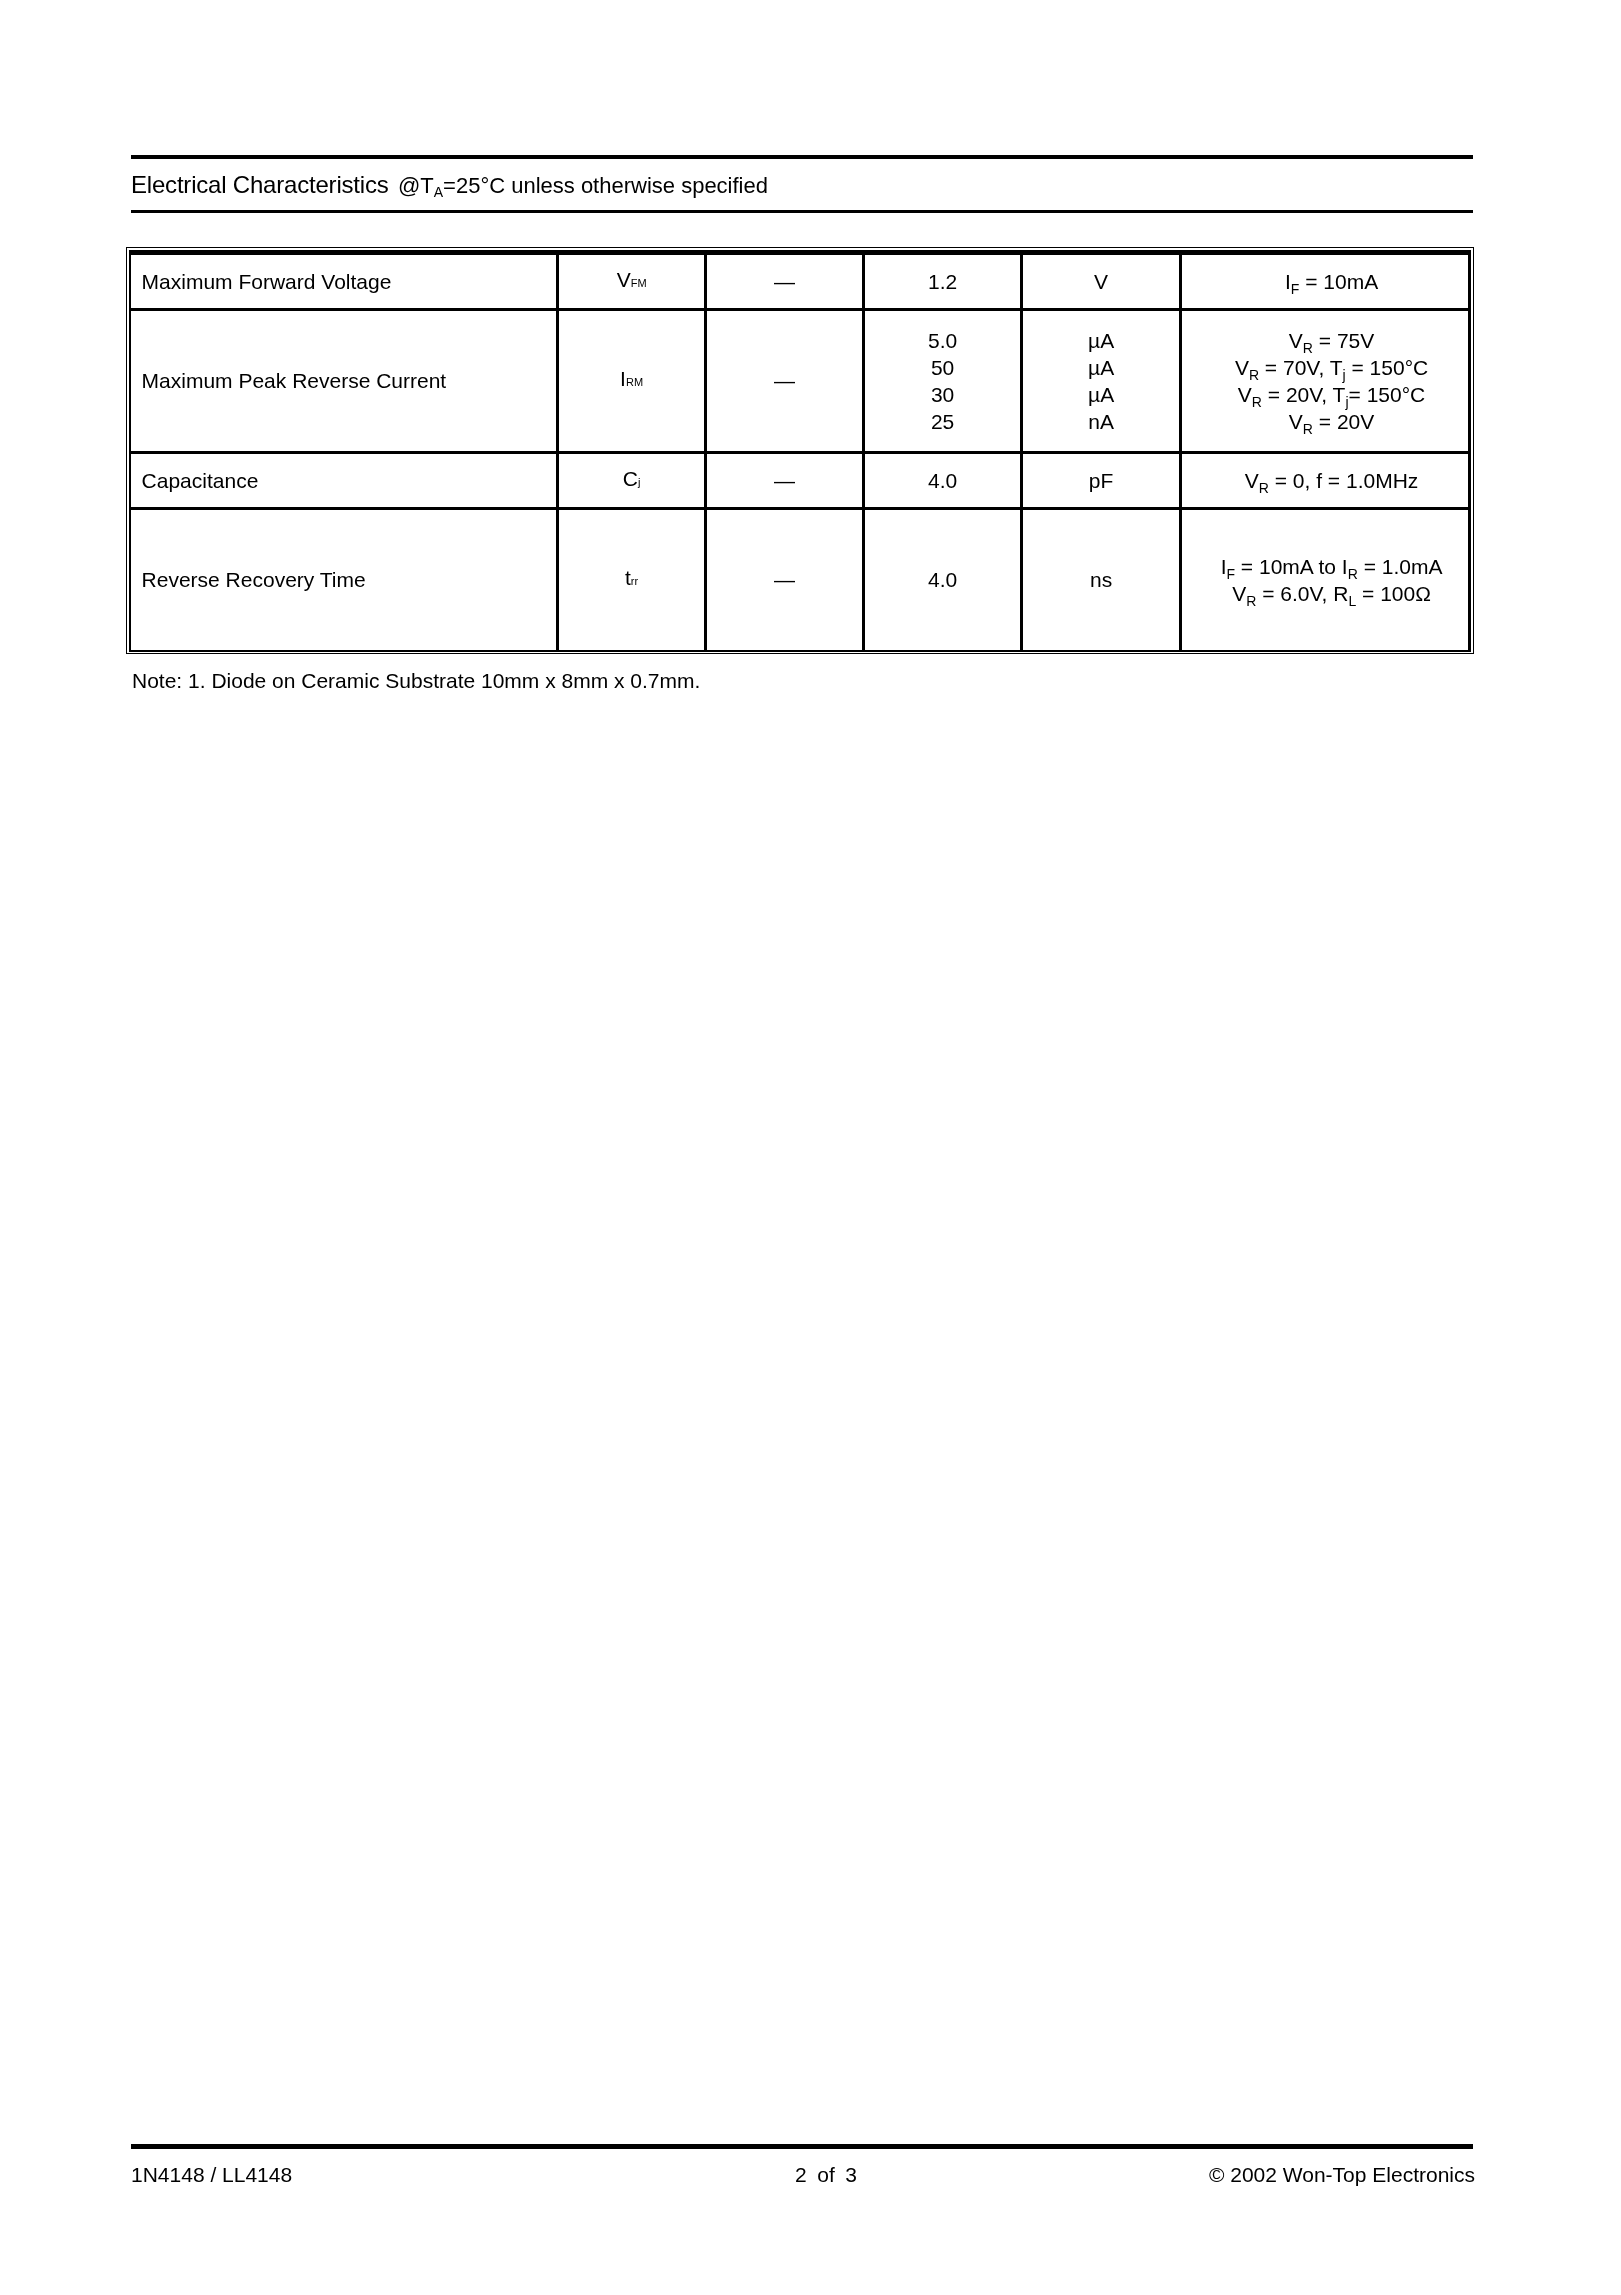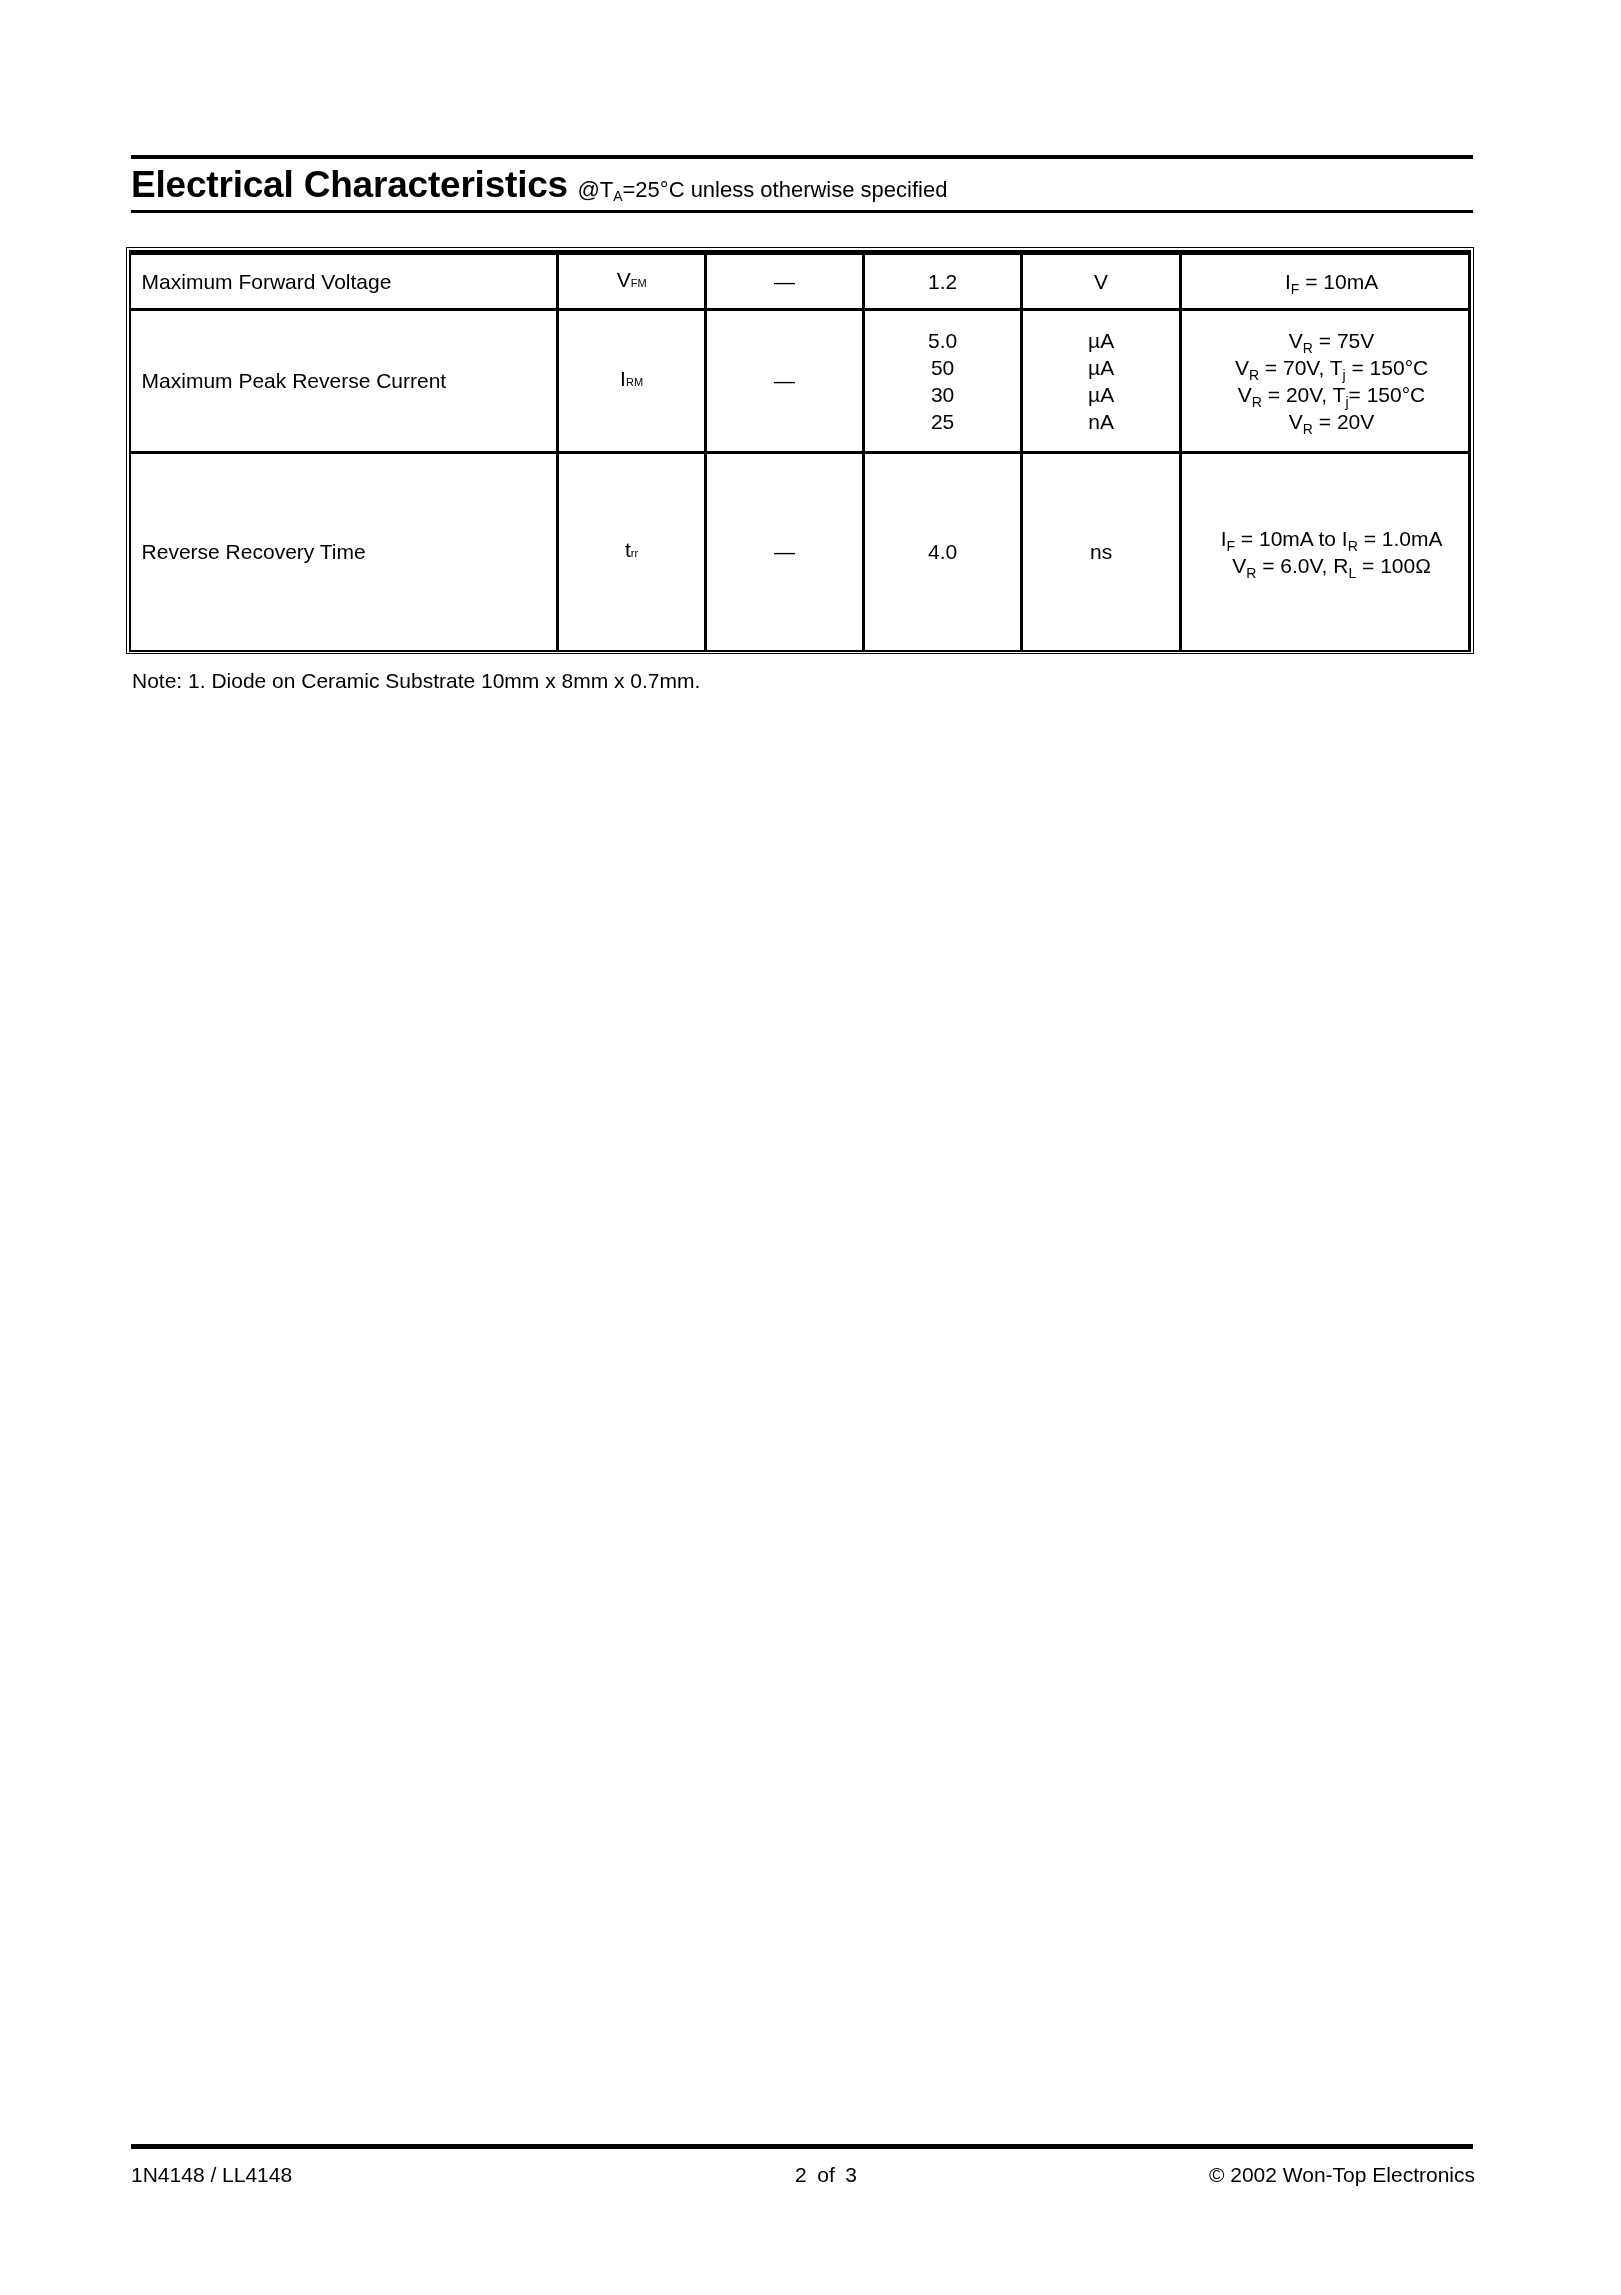--- a/index.html
+++ b/index.html
@@ -9,21 +9,21 @@
   }
   .rule { position: absolute; left: 131px; width: 1342px; background: #000; }
   #rule-top { top: 155px; height: 3.9px; }
   #rule-title-bottom { top: 210px; height: 3.1px; }
   #rule-footer { top: 2144px; height: 4.7px; }
 
   .title-line {
     position: absolute; left: 131px; top: 166px; white-space: nowrap;
     line-height: 38px;
   }
-  .title-main { font-weight: bold; font-size: 37px; letter-spacing: -0.2px; }
+  .title-main { font-weight: normal; font-size: 24px; letter-spacing: -0.2px; }
   .title-sub { font-size: 22px; margin-left: 9.4px; }
   .title-sub sub { font-size: 14px; vertical-align: -3.9px; line-height: 0; }
 
   
   .table-frame {
     position: absolute; left: 126px; top: 247px; width: 1348px; height: 407px;
     box-sizing: border-box; border: 1.6px solid #000;
   }
   .table-inner {
     position: absolute; left: 1.6px; top: 1.6px; right: 1.6px; bottom: 0.8px;
@@ -118,20 +118,34 @@
               <div>nA</div>
             </td>
           <td class="cond multi">
               <div>V<sub>R</sub> = 75V</div>
               <div>V<sub>R</sub> = 70V, T<sub>j</sub> = 150°C</div>
               <div>V<sub>R</sub> = 20V, T<sub>j</sub>= 150°C</div>
               <div>V<sub>R</sub> = 20V</div>
             </td>
         </tr>
 
+        <tr style="height:56px">
+          <td class="c-left">Capacitance</td>
+          <td class="c-center"><span>C</span><span class="sym-sub">j</span></td>
+          <td class="c-center">—</td>
+          <td class="c-center multi">
+              <div>4.0</div>
+            </td>
+          <td class="c-center multi">
+              <div>pF</div>
+            </td>
+          <td class="cond multi">
+              <div>V<sub>R</sub> = 0, f = 1.0MHz</div>
+            </td>
+        </tr>
 
         <tr>
           <td class="c-left">Reverse Recovery Time</td>
           <td class="c-center"><span>t</span><span class="sym-sub">rr</span></td>
           <td class="c-center">—</td>
           <td class="c-center multi">
               <div>4.0</div>
             </td>
           <td class="c-center multi">
               <div>ns</div>

